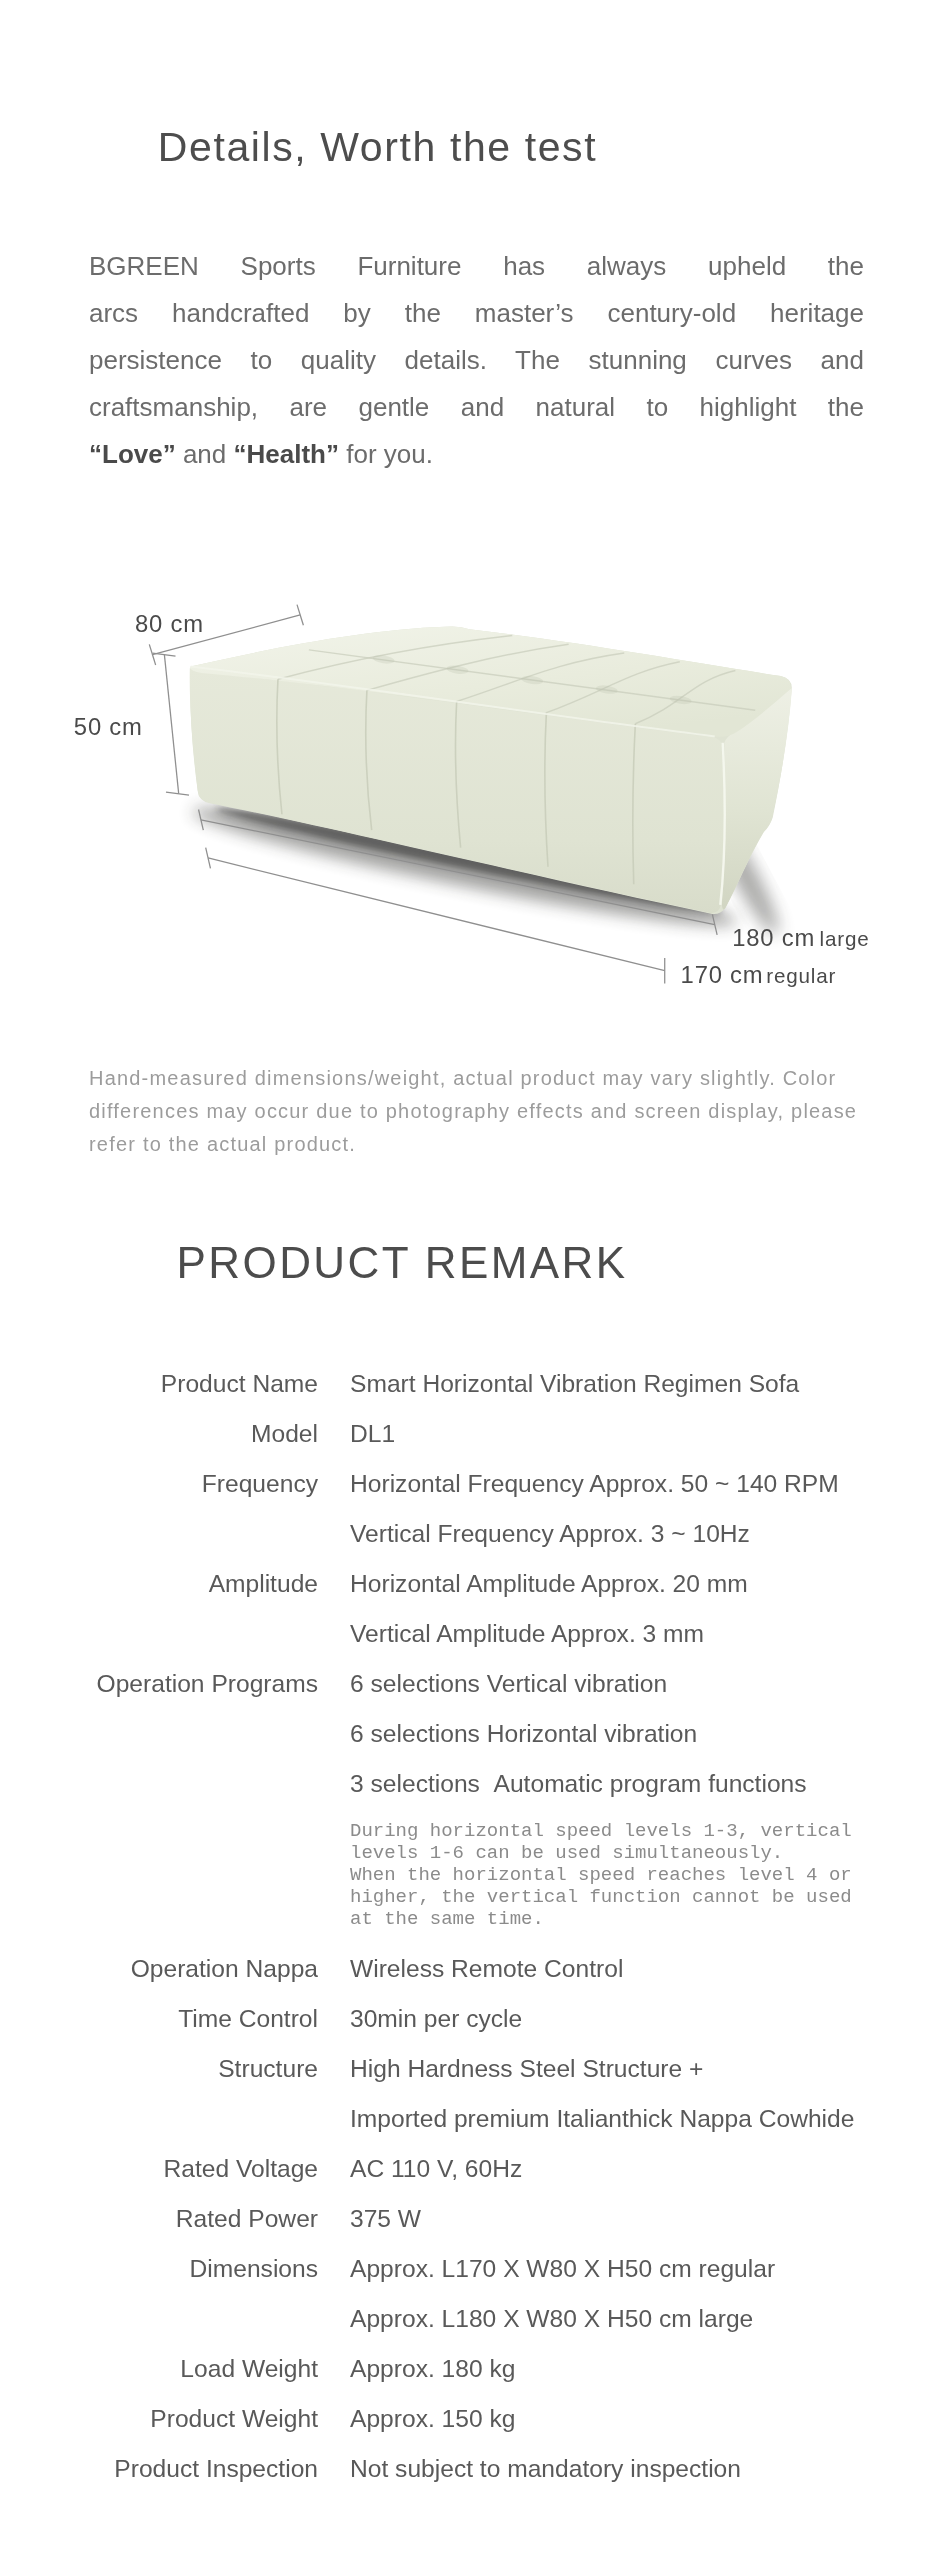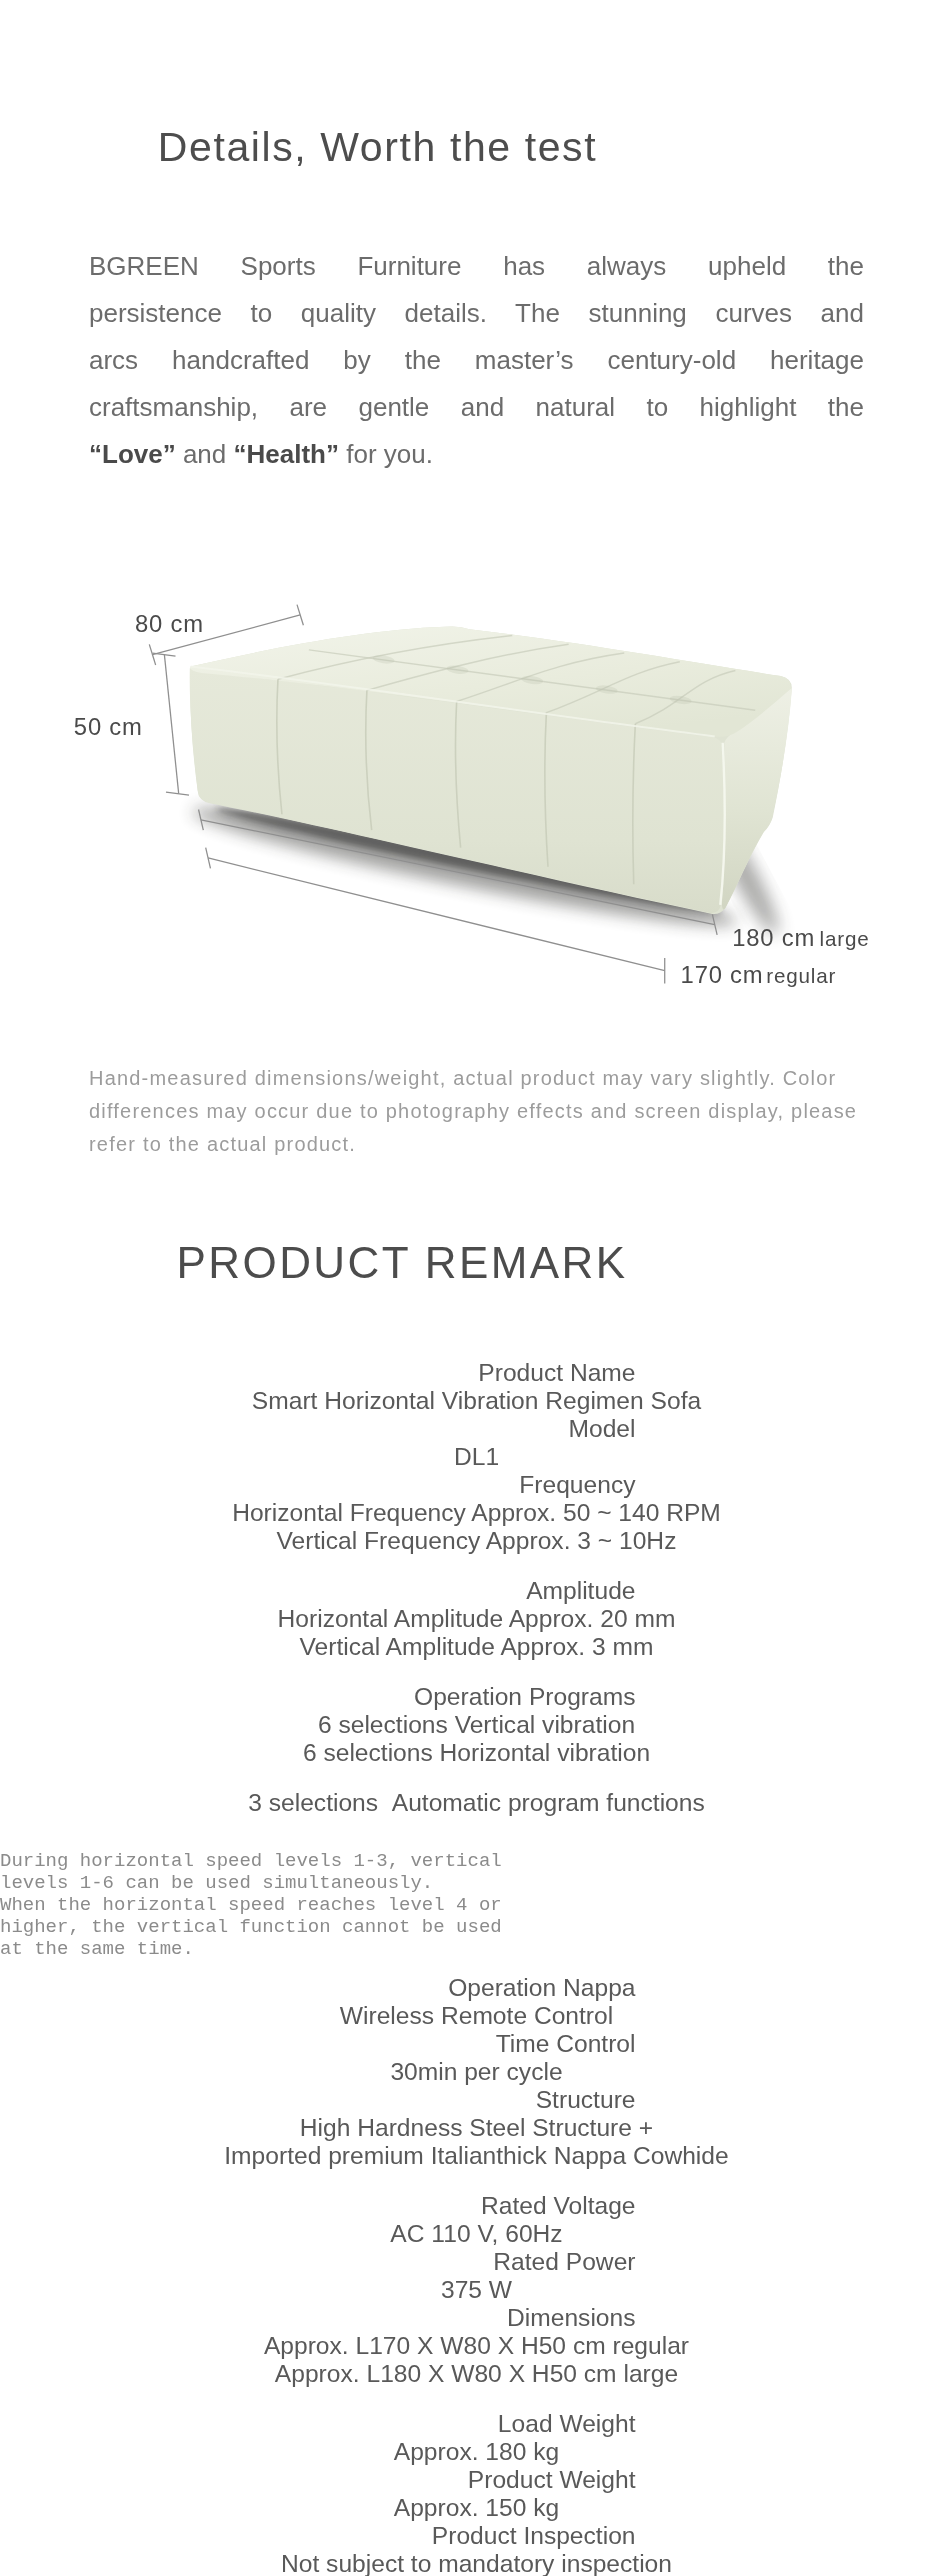--- a/index.html
+++ b/index.html
@@ -28,38 +28,38 @@
   .seam-top{stroke:#c8ccba;stroke-width:1.8;fill:none;opacity:.7;}
   .disclaimer{
     position:absolute;top:1062px;left:89px;width:790px;
     font-size:20px;line-height:33px;letter-spacing:1.2px;color:#9c9c9c;
   }
   .remark-heading{
     position:absolute;top:1238px;left:0;width:804px;text-align:center;
     font-size:44px;letter-spacing:2.4px;color:#4c4c4c;font-weight:400;
   }
   .spec-table{position:absolute;top:1359px;left:0;width:953px;}
-  .spec-row{display:flex;min-height:50px;align-items:center;flex-direction:column;}
+  .spec-row{display:flex;min-height:50px;align-items:center;}
   .spec-label{width:318px;flex:none;text-align:right;font-size:24.6px;color:#595959;}
   .spec-gap{width:32px;flex:none;}
   .spec-value{font-size:24.6px;color:#595959;}
   .spec-row-note{align-items:flex-start;min-height:0;margin:11px 0 14.3px 0;font-family:Liberation Mono, monospace;}
   .spec-note{max-width:520px;}
   .note-line{font-size:19px;line-height:22px;color:#8b8b8b;}
 </style>
 </head>
 <body>
 
 <div class="page-title">Details, Worth the test</div>
 
 <div class="intro">
   <div>
       <div class="jline">BGREEN Sports Furniture has always upheld the</div>
+      <div class="jline">arcs handcrafted by the master’s century-old heritage</div>
       <div class="jline">persistence to quality details. The stunning curves and</div>
-      <div class="jline">arcs handcrafted by the master’s century-old heritage</div>
       <div class="jline">craftsmanship, are gentle and natural to highlight the</div>
     </div>
   <div class="intro-last"><span class="b">“Love”</span><span> and </span><span class="b">“Health”</span><span> for you.</span></div>
 </div>
 
 <div class="figure">
   <svg width="953" height="445" viewBox="0 0 1200 560">
     <defs>
       <linearGradient id="gTop" x1="0" y1="0" x2="0.65" y2="1">
         <stop offset="0" stop-color="#f2f4ea"></stop>

